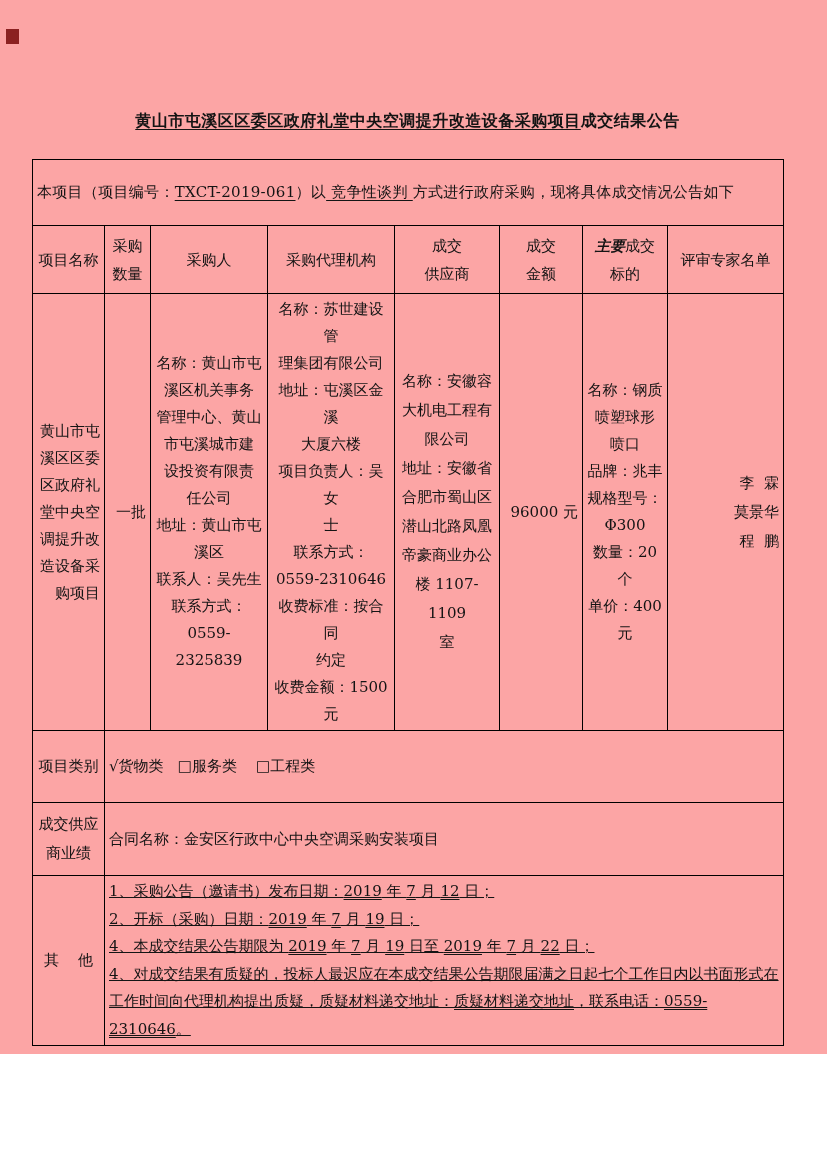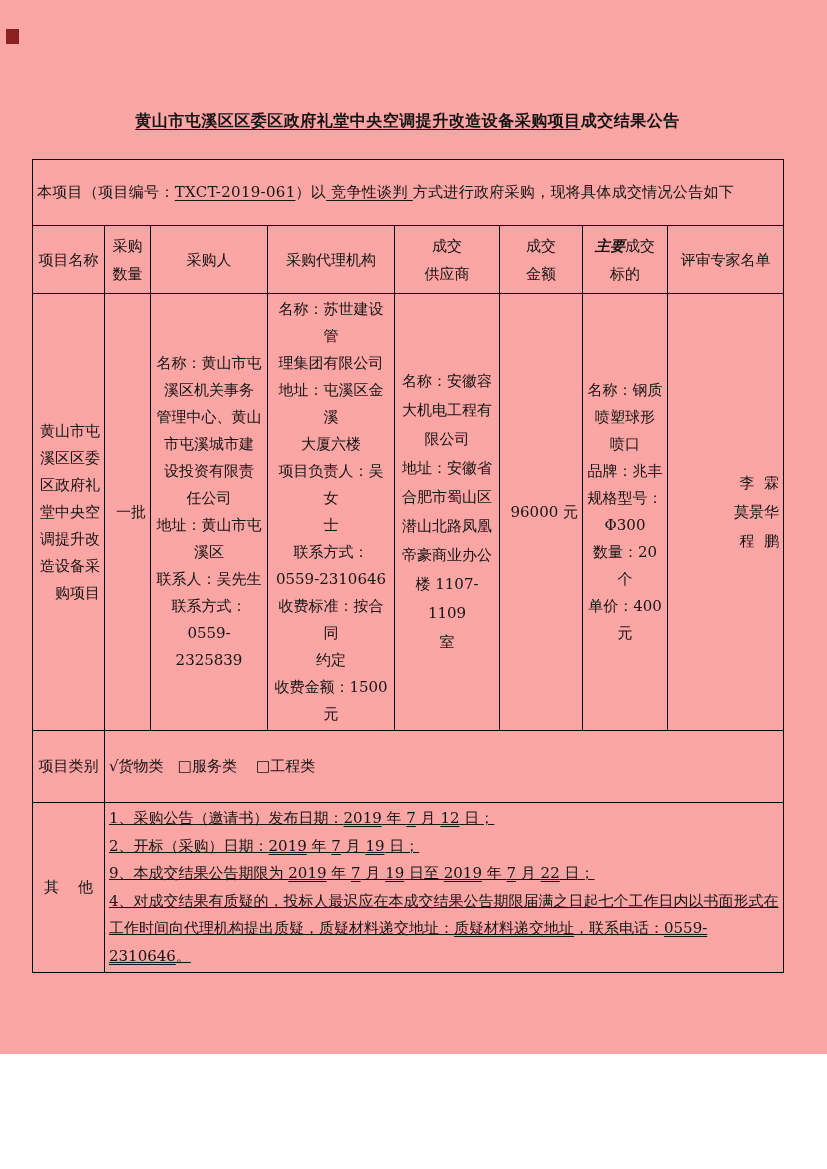--- a/index.html
+++ b/index.html
@@ -140,26 +140,31 @@
 莫景华
 程  鹏</td>
     </tr>
 
     <tr style="height:72px">
       <td class="label-cell pre">项目类别</td>
       <td colspan="7" class="value-cell pre">√货物类   □服务类    □工程类</td>
     </tr>
 
 
+    <tr style="height:73px">
+      <td class="label-cell pre">成交供应
+商业绩</td>
+      <td colspan="7" class="value-cell">合同名称：金安区行政中心中央空调采购安装项目</td>
+    </tr>
 
     <tr style="height:140px">
       <td class="label-cell pre">其    他</td>
       <td colspan="7" class="other-cell">
         <div class="other-item"><span>1、采购公告（邀请书）发布日期：</span><span class="u-seg">2019</span><span> 年 </span><span class="u-seg">7</span><span> 月 </span><span class="u-seg">12</span><span> 日；</span></div>
         <div class="other-item"><span>2、开标（采购）日期：</span><span class="u-seg">2019</span><span> 年 </span><span class="u-seg">7</span><span> 月 </span><span class="u-seg">19</span><span> 日；</span></div>
-        <div class="other-item"><span>9、本成交结果公告期限为 </span><span class="u-seg">2019</span><span> 年 </span><span class="u-seg">7</span><span> 月 </span><span class="u-seg">19</span><span> 日至 </span><span class="u-seg">2019</span><span> 年 </span><span class="u-seg">7</span><span> 月 </span><span class="u-seg">22</span><span> 日；</span></div>
+        <div class="other-item"><span>4、本成交结果公告期限为 </span><span class="u-seg">2019</span><span> 年 </span><span class="u-seg">7</span><span> 月 </span><span class="u-seg">19</span><span> 日至 </span><span class="u-seg">2019</span><span> 年 </span><span class="u-seg">7</span><span> 月 </span><span class="u-seg">22</span><span> 日；</span></div>
         <div class="other-item"><span>4、对成交结果有质疑的，投标人最迟应在本成交结果公告期限届满之日起七个工作日内以书面形式在工作时间向代理机构提出质疑，质疑材料递交地址：</span><span class="u-seg">质疑材料递交地址</span><span>，联系电话：</span><span class="u-seg">0559-2310646</span><span>。</span></div>
       </td>
     </tr>
   </tbody>
     </table>
 
 </div>
 
 </body></html>

